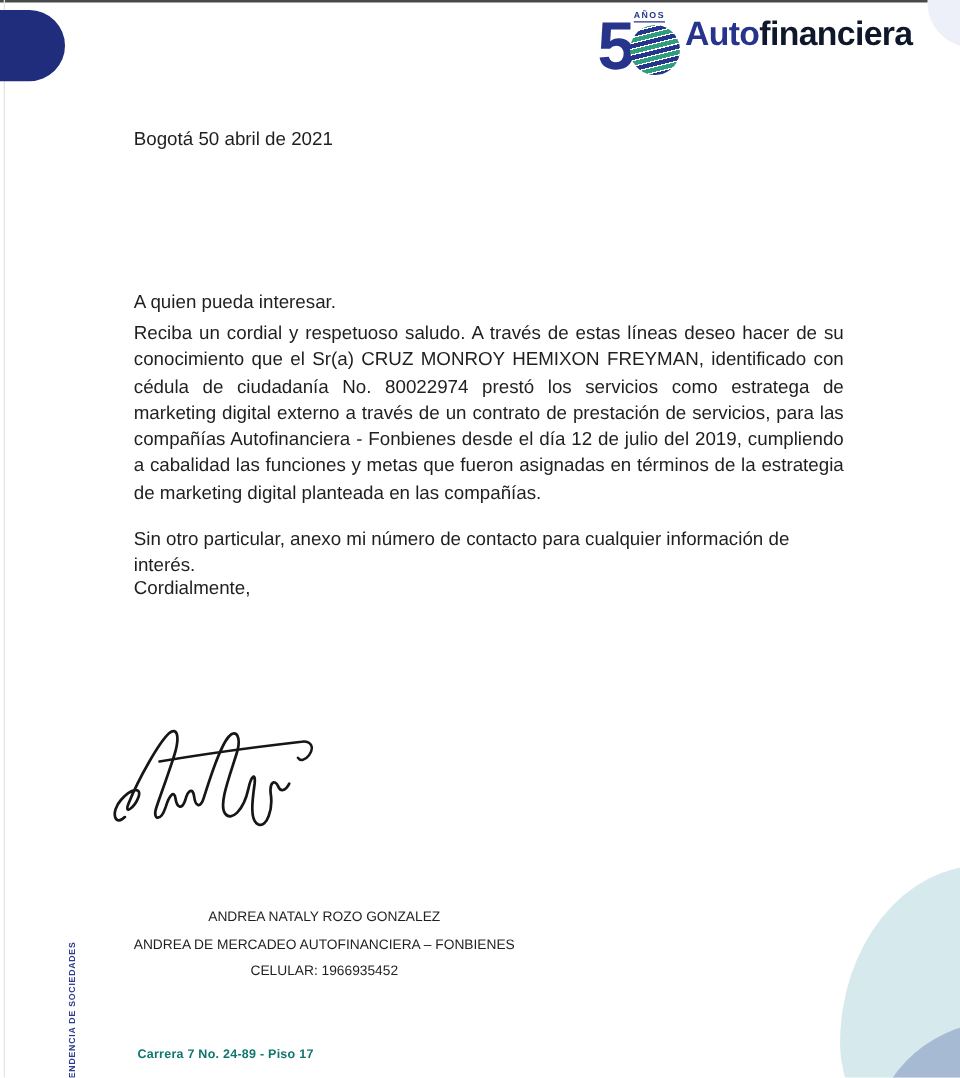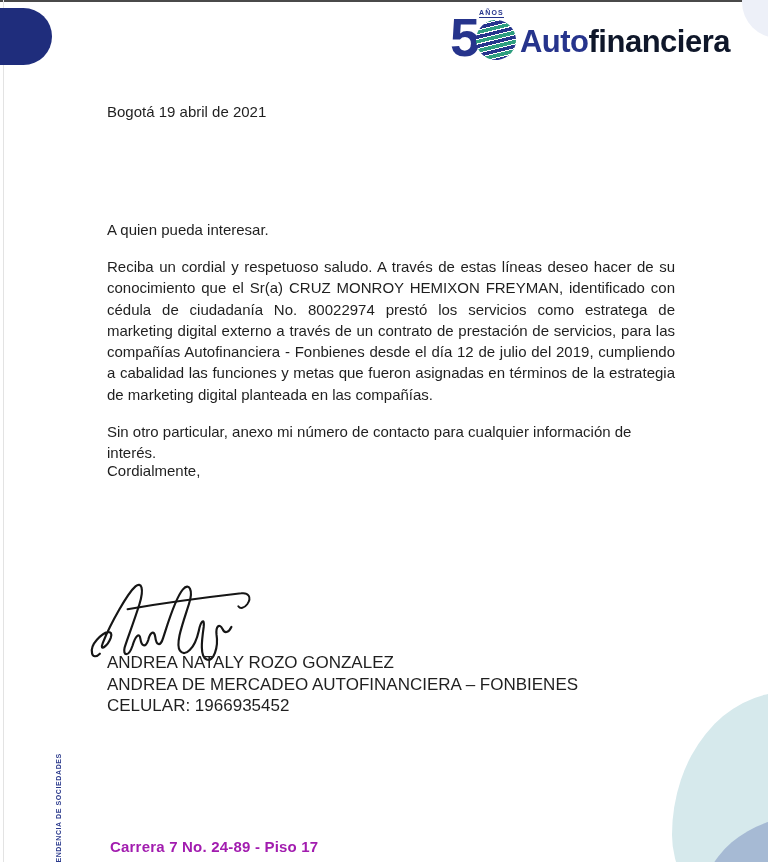--- a/index.html
+++ b/index.html
@@ -20,44 +20,44 @@
     border-radius:46% 54% 40% 60% / 55% 45% 55% 45%;}
   .blob-blue{position:absolute;left:701px;top:816px;width:210px;height:180px;background:#a6bad4;border-radius:50%;}
 
   
   .logo{position:absolute;top:8px;right:38px;display:flex;align-items:flex-end;}
   .logo-five{font-size:54px;font-weight:800;color:#26348c;line-height:0.86;letter-spacing:-2px;margin-bottom:1px;}
   .logo-globe-wrap{position:relative;width:42px;height:53px;margin-left:-2px;}
   .logo-anos{position:absolute;top:1px;left:3px;font-size:7px;font-weight:700;color:#26348c;letter-spacing:1.2px;border-bottom:1px solid #26348c;padding-bottom:1px;}
   .logo-globe{position:absolute;left:0;bottom:1px;width:40px;height:40px;border-radius:50%;transform:rotate(-6deg);
     background:repeating-linear-gradient(172deg,#2e9e7f 0 3.5px,#ffffff 3.5px 4.5px,#26348c 4.5px 8px,#ffffff 8px 9px);}
-  .logo-word{font-size:31px;font-weight:800;line-height:1;letter-spacing:-0.5px;margin-bottom:4px;}
+  .logo-word{font-size:27px;font-weight:800;line-height:1;letter-spacing:-0.5px;margin-bottom:20px;}
   .logo-auto{color:#26348c;margin-left:2px;}
   .logo-fin{color:#0f172a;}
 
   
   .line{position:absolute;left:107px;width:568px;font-size:15px;line-height:21.3px;}
   .date{top:101px;}
-  .salutation{top:219px;}
+  .salutation{top:231px;}
   .para1{top:256px;text-align:justify;}
   .para2{top:421px;}
   .closing{top:460px;}
   b{font-weight:400;}
 
   
   .signature{position:absolute;left:88px;top:578px;width:178px;height:92px;}
   .signature svg{width:100%;height:100%;}
 
-  .signer{position:absolute;left:107px;top:652px;font-size:17px;line-height:21.5px;}
+  .signer{position:absolute;left:107px;top:724px;font-size:11px;line-height:21.5px;text-align:center;}
 
   
   .watermark{position:absolute;left:55px;top:870px;transform:rotate(-90deg);transform-origin:0 0;
     white-space:nowrap;font-size:7px;font-weight:700;letter-spacing:0.6px;color:#2b3a8c;}
 
-  .footer-address{position:absolute;left:110px;top:838px;font-size:15px;font-weight:600;color:#a21caf;letter-spacing:0.2px;}
+  .footer-address{position:absolute;left:110px;top:838px;font-size:10px;font-weight:600;color:#0f766e;letter-spacing:0.2px;}
 </style>
 </head>
 <body>
 
 <div class="page">
 
   <div class="top-edge"></div>
   <div class="left-edge"></div>
 
   <div class="corner-navy"></div>
@@ -68,21 +68,21 @@
   <div class="logo">
     <span class="logo-five">5</span>
     <span class="logo-globe-wrap">
       <span class="logo-anos">AÑOS</span>
       <span class="logo-globe"></span>
     </span>
     <span class="logo-word logo-auto">Auto</span>
     <span class="logo-word logo-fin">financiera</span>
   </div>
 
-  <div class="line date">Bogotá 19 abril de 2021</div>
+  <div class="line date">Bogotá 50 abril de 2021</div>
 
   <div class="line salutation">A quien pueda interesar.</div>
 
   <div class="line para1">
     <span>Reciba un cordial y respetuoso saludo. A través de estas líneas deseo hacer de su conocimiento que el Sr(a) </span><b>CRUZ MONROY HEMIXON FREYMAN,</b><span> identificado con cédula de ciudadanía No. </span><b>80022974</b><span> prestó los servicios como estratega de marketing digital externo a través de un contrato de prestación de servicios, para las compañías Autofinanciera - Fonbienes desde el día 12 de julio del 2019, cumpliendo a cabalidad las funciones y metas que fueron asignadas en términos de la estrategia de marketing digital planteada en las compañías.</span>
   </div>
 
   <div class="line closing">Cordialmente,</div>
 
   <div class="line para2">Sin otro particular, anexo mi número de contacto para cualquier información de interés.</div>

